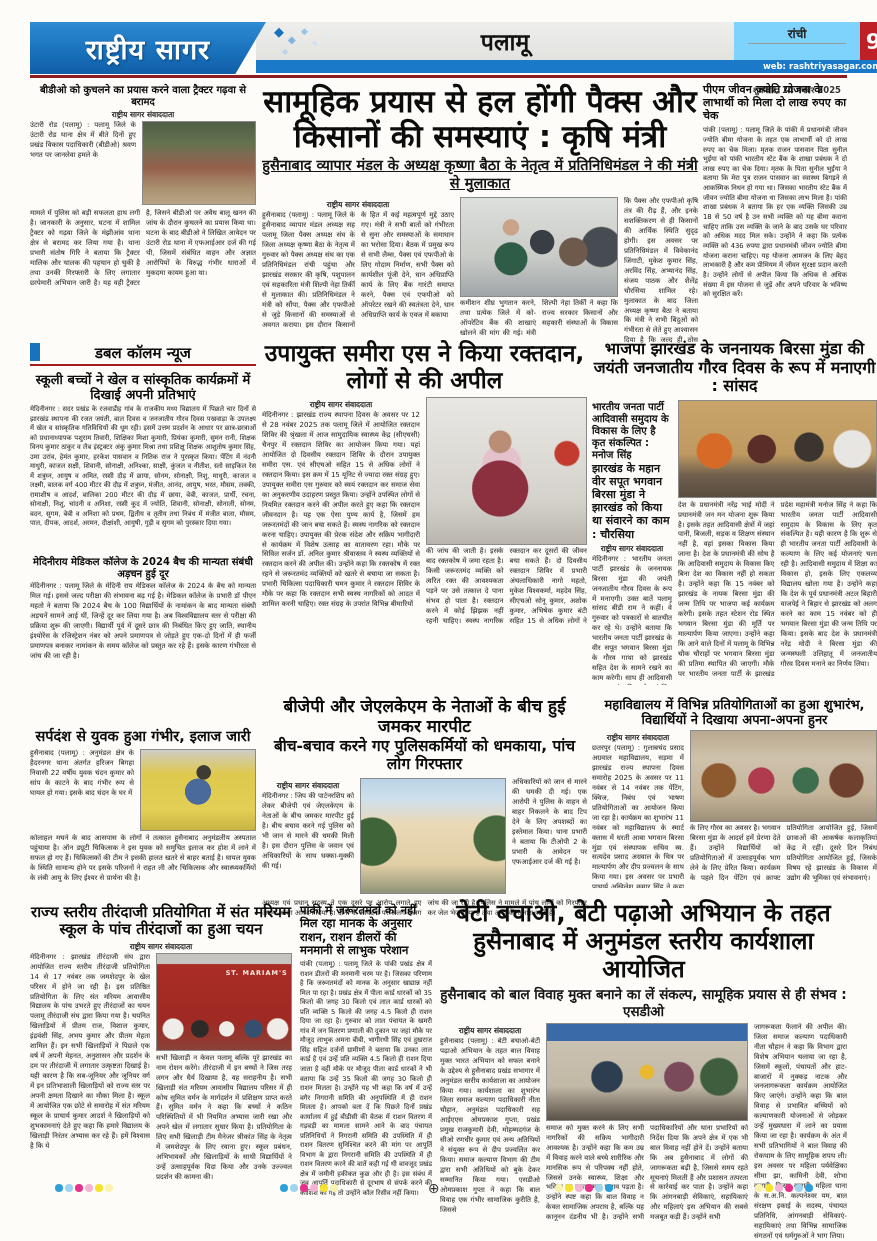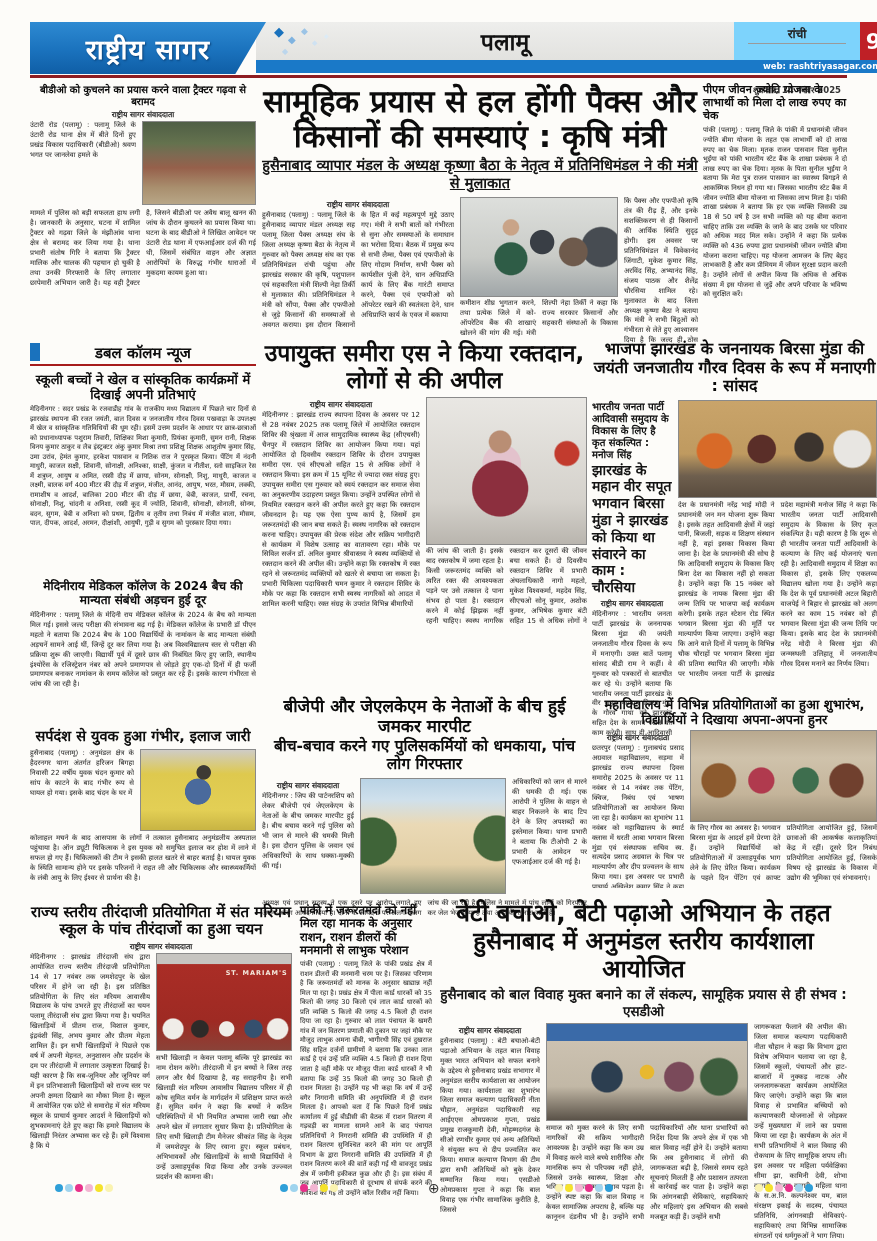--- a/index.html
+++ b/index.html
@@ -171,21 +171,21 @@
     <div class="bluebox"></div>
     <div class="txt">डबल कॉलम न्यूज</div>
   </div>
 
   <div class="blk" id="blk-school">
     <h3 class="hl" style="font-size:13px;">स्कूली बच्चों ने खेल व सांस्कृतिक कार्यक्रमों में दिखाई अपनी प्रतिभाएं</h3>
     <div class="bt" style="font-size:6.7px;height:142px;margin-top:3px;">मेदिनीनगर : सदर प्रखंड के रजवाडीह गांव के राजकीय मध्य विद्यालय में पिछले चार दिनों से झारखंड स्थापना की रजत जयंती, बाल दिवस व जनजातीय गौरव दिवस पखवाड़ा के उपलक्ष्य में खेल व सांस्कृतिक गतिविधियों की धूम रही। इसमें उत्तम प्रदर्शन के आधार पर छात्र-छात्राओं को प्रधानाध्यापक पशुराम तिवारी, शिक्षिका मिशा कुमारी, प्रियंका कुमारी, सुमन रानी, शिक्षक विनय कुमार ठाकुर व लैब इंस्ट्रक्टर अंकु कुमार मिश्रा तथा प्रशिक्षु शिक्षक आशुतोष कुमार सिंह, उमा उरांव, हेमंत कुमार, हरकेश पासवान व नितिक राज ने पुरस्कृत किया। पेंटिंग में नंदनी माधुरी, काजल सक्षी, शिवानी, सोनाक्षी, अनिश्का, साक्षी, कुंजल व नीतीश, स्लो साइकिल रेस में शत्रुघ्न, आयुष व अमित, रस्सी दौड़ में छाया, सोनम, सोनाक्षी, निशु, माधुरी, काजल व लक्ष्मी, बालक वर्ग 400 मीटर की दौड़ में शत्रुघ्न, मंजीत, आनंद, आयुष, भरत, मौसम, लक्की, रामाशीष व आदर्श, बालिका 200 मीटर की दौड़ में छाया, बेबी, काजल, प्रार्थी, रचना, सोनाक्षी, निशु, चांदनी व अनिशा, रस्सी कूद में ज्योति, शिवानी, सोनाक्षी, सोनाली, सोनम, बदन, सुगम, बेबी व अनिशा को प्रथम, द्वितीय व तृतीय तथा निबंध में मंजीत बाला, मौसम, पाल, दीपक, आदर्श, अरमन, दीक्षांशी, आयुषी, गुड़ी व सुगम को पुरस्कार दिया गया।</div>
   </div>
 
   <div class="blk" id="blk-medical">
-    <h3 class="hl" style="font-size:12px;margin-top:24px;">मेदिनीराय मेडिकल कॉलेज के 2024 बैच की मान्यता संबंधी अड़चन हुई दूर</h3>
+    <h3 class="hl" style="font-size:10px;">मेदिनीराय मेडिकल कॉलेज के 2024 बैच की मान्यता संबंधी अड़चन हुई दूर</h3>
     <div class="bt" style="height:130px;margin-top:3px;">मेदिनीनगर : पलामू जिले के मेदिनी राय मेडिकल कॉलेज के 2024 के बैच को मान्यता मिल गई। इससे जल्द परीक्षा की संभावना बढ़ गई है। मेडिकल कॉलेज के प्रभारी डॉ पीएन महतो ने बताया कि 2024 बैच के 100 विद्यार्थियों के नामांकन के बाद मान्यता संबंधी अड़चनें सामने आई थीं, जिन्हें दूर कर लिया गया है। अब विश्वविद्यालय स्तर से परीक्षा की प्रक्रिया शुरू की जाएगी। विद्यार्थी पूर्व में दूसरे छात्र की निबंधित किए हुए जाति, स्थानीय इंश्योरेंस के रजिस्ट्रेशन नंबर को अपने प्रमाणपत्र से जोड़ते हुए एक-दो दिनों में ही फर्जी प्रमाणपत्र बनाकर नामांकन के समय कॉलेज को प्रस्तुत कर रहे हैं। इसके कारण गंभीरता से जांच की जा रही है।</div>
   </div>
 
   <div class="blk" id="blk-snake">
     <h3 class="hl" style="font-size:14.5px;">सर्पदंश से युवक हुआ गंभीर, इलाज जारी</h3>
     <div class="row" style="margin-top:4px;">
       <div class="bt" style="width:104px;height:82px;">हुसैनाबाद (पलामू) : अनुमंडल क्षेत्र के हैदरनगर थाना अंतर्गत हरिजन बिगहा निवासी 22 वर्षीय युवक चंदन कुमार को सांप के काटने के बाद गंभीर रूप से घायल हो गया। इसके बाद चंदन के घर में</div>
       <div class="photo ph-patient" style="width:116px;height:82px;"></div>
     </div>
     <div class="bt" style="margin-top:3px;height:56px;">कोलाहल मचने के बाद आसपास के लोगों ने तत्काल हुसैनाबाद अनुमंडलीय अस्पताल पहुंचाया है। ऑन ड्यूटी चिकित्सक ने इस युवक को समुचित इलाज कर होश में लाने में सफल हो गए हैं। चिकित्सकों की टीम ने इसकी हालत खतरे से बाहर बताई है। घायल युवक के स्थिति सामान्य होने पर इसके परिजनों ने राहत ली और चिकित्सक और स्वास्थ्यकर्मियों के लंबी आयु के लिए ईश्वर से प्रार्थना की है।</div>
@@ -203,21 +203,21 @@
         <div class="bt cols2" style="height:88px;margin-top:2px;">की जांच की जाती है। इसके बाद रक्तकोष में जमा रहता है। किसी जरूरतमंद व्यक्ति को त्वरित रक्त की आवश्यकता पड़ने पर उसे तत्काल दे पाना संभव हो पाता है। रक्तदान करने में कोई झिझक नहीं रहनी चाहिए। स्वस्थ नागरिक रक्तदान कर दूसरों की जीवन बचा सकते हैं। दो दिवसीय रक्तदान शिविर में प्रभारी अंचलाधिकारी नागो महतो, मुकेश विश्वकर्मा, महदेव सिंह, सीएचओ सोनू कुमार, अशोक कुमार, अभिषेक कुमार बंटी सहित 15 से अधिक लोगों ने स्वेच्छा से रक्तदान कर मानवता की सेवा में अपने योगदान पर गर्व व्यक्त किया।</div>
       </div>
     </div>
   </div>
 
   <div class="blk" id="blk-bjp">
     <h2 class="hl" style="font-size:16px;">भाजपा झारखंड के जननायक बिरसा मुंडा की जयंती जनजातीय गौरव दिवस के रूप में मनाएगी : सांसद</h2>
     <div class="row" style="margin-top:4px;">
       <div style="width:80px;">
         <div class="sub" style="font-size:10px;text-align:left;">भारतीय जनता पार्टी आदिवासी समुदाय के विकास के लिए है कृत संकल्पित : मनोज सिंह</div>
-        <div class="sub" style="font-size:14px;text-align:left;margin-top:0;">झारखंड के महान वीर सपूत भगवान बिरसा मुंडा ने झारखंड को किया था संवारने का काम : चौरसिया</div>
+        <div class="sub" style="font-size:11px;text-align:left;margin-top:0;">झारखंड के महान वीर सपूत भगवान बिरसा मुंडा ने झारखंड को किया था संवारने का काम : चौरसिया</div>
         <div class="byline">राष्ट्रीय सागर संवाददाता</div>
         <div class="bt" style="height:130px;">मेदिनीनगर : भारतीय जनता पार्टी झारखंड के जननायक बिरसा मुंडा की जयंती जनजातीय गौरव दिवस के रूप में मनाएगी। उक्त बातें पलामू सांसद बीडी राम ने कहीं। वे गुरुवार को पत्रकारों से बातचीत कर रहे थे। उन्होंने बताया कि भारतीय जनता पार्टी झारखंड के वीर सपूत भगवान बिरसा मुंडा के गौरव गाथा को झारखंड सहित देश के सामने रखने का काम करेगी। साथ ही आदिवासी समाज संस्कृति को संरक्षित करने का भी काम करेगी। कहा कि आदिवासी समुदाय प्रगति के पथ पर अग्रसर हो, इसके लिए</div>
       </div>
       <div style="width:199px;">
         <div class="photo ph-press" style="width:199px;height:98px;"></div>
         <div class="bt cols2" style="height:180px;margin-top:3px;">देश के प्रधानमंत्री नरेंद्र भाई मोदी ने प्रधानमंत्री जन मन योजना शुरू किया है। इसके तहत आदिवासी क्षेत्रों में जहां पानी, बिजली, सड़क व शिक्षण संस्थान नहीं है, वहां इसका विकास किया जाना है। देश के प्रधानमंत्री की सोच है कि आदिवासी समुदाय के विकास किए बिना देश का विकास नहीं हो सकता है। उन्होंने कहा कि 15 नवंबर को झारखंड के नायक बिरसा मुंडा की जन्म तिथि पर भाजपा कई कार्यक्रम करेगी। इसके तहत स्टेशन रोड स्थित भगवान बिरसा मुंडा की मूर्ति पर माल्यार्पण किया जाएगा। उन्होंने कहा कि आने वाले दिनों में पलामू के विभिन्न चौक चौराहों पर भगवान बिरसा मुंडा की प्रतिमा स्थापित की जाएगी। मौके पर भारतीय जनता पार्टी के झारखंड प्रदेश महामंत्री मनोज सिंह ने कहा कि भारतीय जनता पार्टी आदिवासी समुदाय के विकास के लिए कृत संकल्पित है। यही कारण है कि शुरू से ही भारतीय जनता पार्टी आदिवासी के कल्याण के लिए कई योजनाएं चला रही है। आदिवासी समुदाय में शिक्षा का विकास हो, इसके लिए एकलव्य विद्यालय खोला गया है। उन्होंने कहा कि देश के पूर्व प्रधानमंत्री अटल बिहारी वाजपेई ने बिहार से झारखंड को अलग करने का काम 15 नवंबर को ही भगवान बिरसा मुंडा की जन्म तिथि पर किया। इसके बाद देश के प्रधानमंत्री नरेंद्र मोदी ने बिरसा मुंडा की जन्मस्थली उलिहातू में जनजातीय गौरव दिवस मनाने का निर्णय लिया।</div>
       </div>
     </div>
   </div>
 

